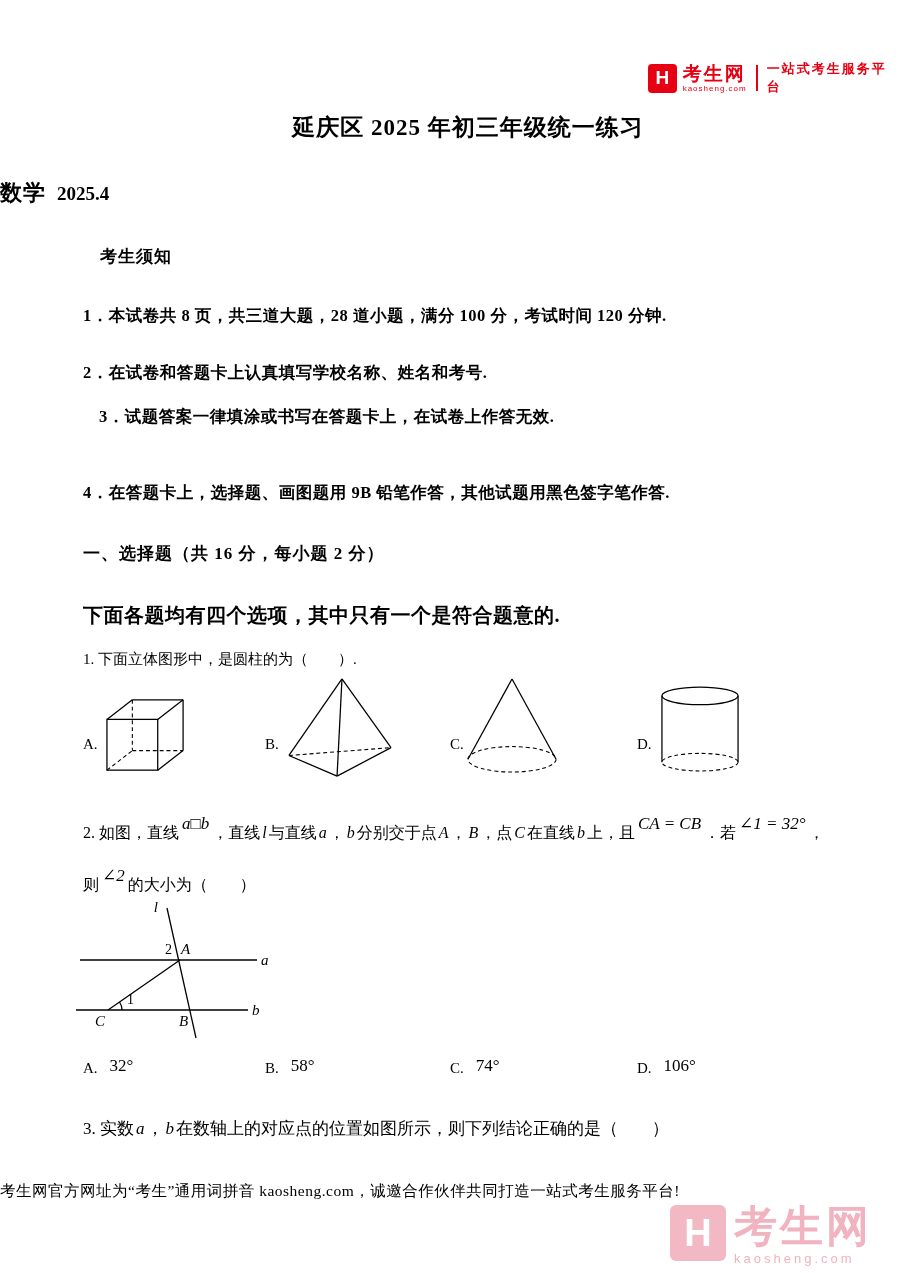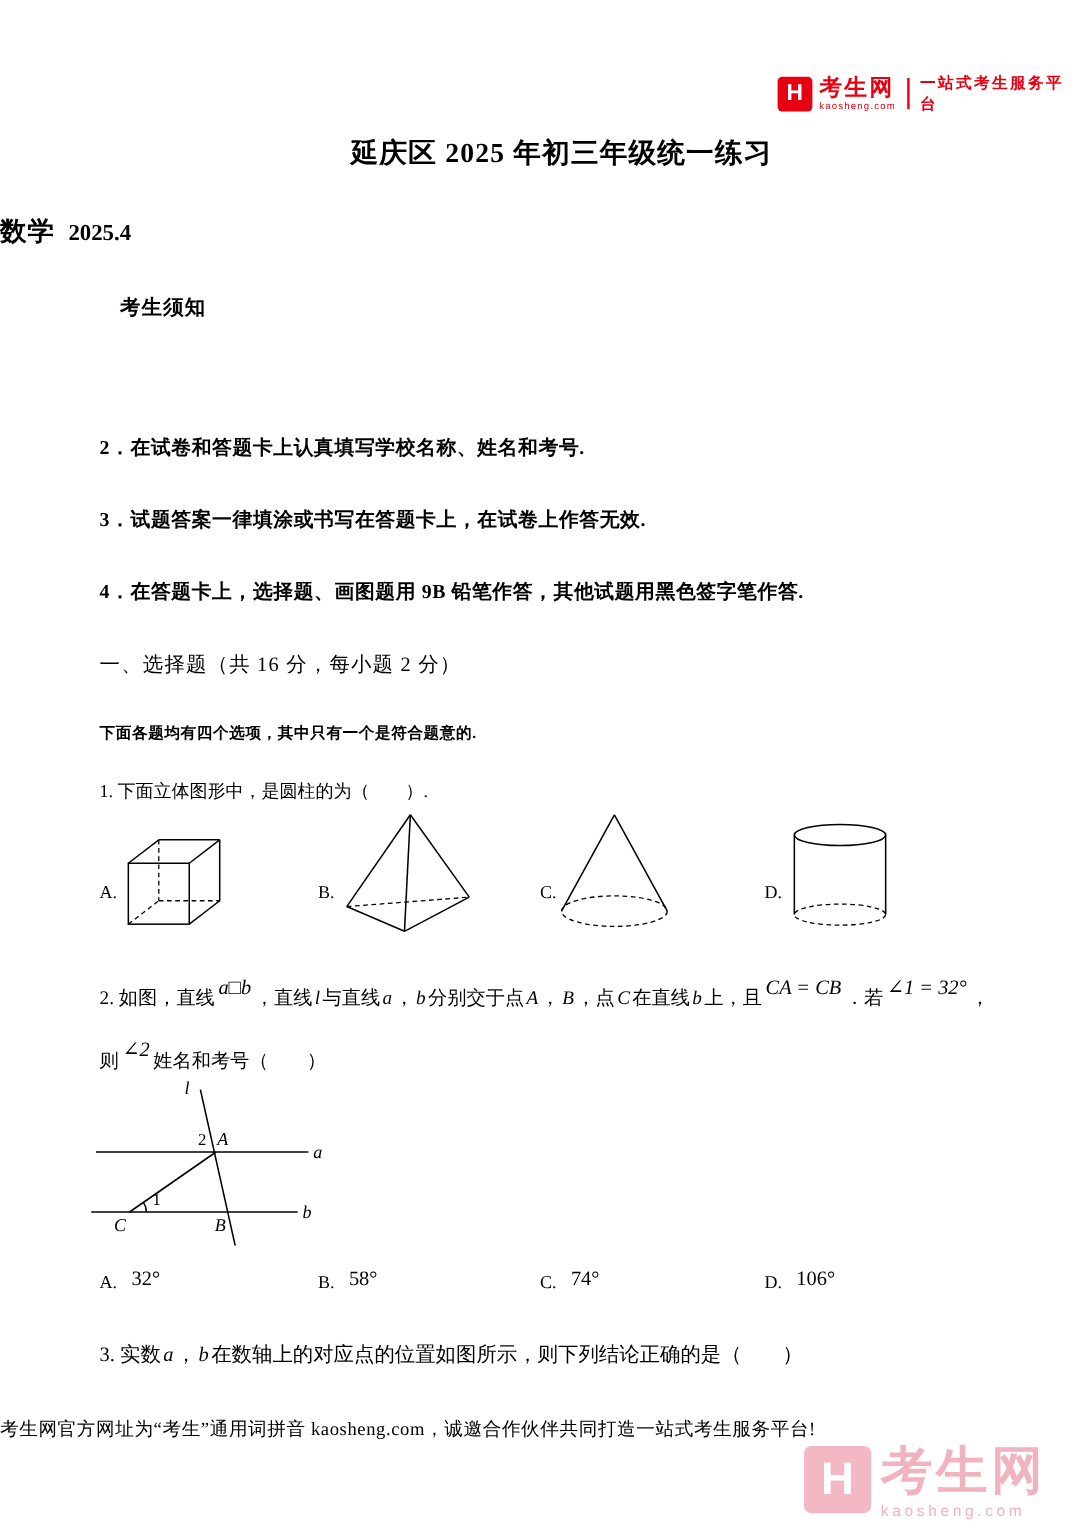--- a/index.html
+++ b/index.html
@@ -24,24 +24,24 @@
   .logo-tagline { color:#e60012; font-weight:700; font-size:13px; letter-spacing:2px; font-family:"Liberation Sans",sans-serif; }
 
   
   .title { position:absolute; top:112px; left:0; width:100%; text-align:center; font-size:23px; font-weight:700; letter-spacing:1px;padding-left:36px; }
   .subtitle { position:absolute; top:178px; left:0; width:100%; text-align:left; font-weight:700; }
   .subtitle .subject { font-size:22px; letter-spacing:1px; }
   .subtitle .date { font-size:19px; margin-left:7px; }
 
   .notice-heading { position:absolute; top:245px; left:100px; font-size:17px; font-weight:700; letter-spacing:1px;}
   .notice-item { position:absolute; left:83px; font-size:16.5px; font-weight:700; letter-spacing:0.5px; }
-  .ni0 { top:305px; } .ni1 { top:362px; } .ni2 { top:422px; } .ni3 { top:482px; }
-
-  .section-heading { position:absolute; top:542px; left:83px; font-size:17px; font-weight:400; letter-spacing:1px;}
-  .section-intro { position:absolute; top:602px; left:83px; font-size:13px; font-weight:700; letter-spacing:0.5px;text-align:center;}
+  .ni0 { top:305px; } .ni1 { top:362px; } .ni2 { top:406px;margin-left:16px; } .ni3 { top:482px; }
+
+  .section-heading { position:absolute; top:542px; left:83px; font-size:17px; font-weight:700; letter-spacing:1px;}
+  .section-intro { position:absolute; top:602px; left:83px; font-size:20px; font-weight:700; letter-spacing:0.5px;text-align:center;}
 
   .q1-text { position:absolute; top:650px; left:83px; font-size:15px; }
 
   
   .fig { position:absolute; }
   .fig svg { display:block; }
   .opt-label { position:absolute; top:736px; font-size:15px; }
   .ol0 { left:83px; } .ol1 { left:265px; } .ol2 { left:450px; } .ol3 { left:637px; }
   .fig-cube { left:102px; top:694px; }
   .fig-pyramid { left:287px; top:676px; }
@@ -92,20 +92,21 @@
     <span class="logo-tagline">一站式考生服务平台</span>
   </div>
 
   <div class="title">延庆区 2025 年初三年级统一练习</div>
   <div class="subtitle">
     <span class="subject">数学</span>
     <span class="date">2025.4</span>
   </div>
 
   <div class="notice-heading">考生须知</div>
+  <div class="notice-item ni0">1．本试卷共 8 页，共三道大题，28 道小题，满分 100 分，考试时间 120 分钟.</div>
   <div class="notice-item ni1">2．在试卷和答题卡上认真填写学校名称、姓名和考号.</div>
   <div class="notice-item ni2">3．试题答案一律填涂或书写在答题卡上，在试卷上作答无效.</div>
   <div class="notice-item ni3">4．在答题卡上，选择题、画图题用 9B 铅笔作答，其他试题用黑色签字笔作答.</div>
 
   <div class="section-heading">一、选择题（共 16 分，每小题 2 分）</div>
   <div class="section-intro">下面各题均有四个选项，其中只有一个是符合题意的.</div>
 
   <div class="q1-text">1. 下面立体图形中，是圆柱的为（　　）.</div>
 
   <span class="opt-label ol0">A.</span>
@@ -150,21 +151,21 @@
     <svg width="80" height="90" viewBox="0 0 82 90">
       <ellipse class="solid" cx="41" cy="11" rx="39" ry="9"></ellipse>
       <ellipse class="dash" cx="41" cy="79" rx="39" ry="9"></ellipse>
       <line class="solid" x1="2" y1="11" x2="2" y2="79"></line>
       <line class="solid" x1="80" y1="11" x2="80" y2="79"></line>
     </svg>
   </div>
 
   <div class="q2-line1"><span>2. 如图，直线</span><span class="raised">a□b</span><span>，直线</span><span class="mi">l</span><span>与直线</span><span class="mi">a</span><span>，</span><span class="mi">b</span><span>分别交于点</span><span class="mi">A</span><span>，</span><span class="mi">B</span><span>，点</span><span class="mi">C</span><span>在直线</span><span class="mi">b</span><span>上，且</span><span class="raised">CA = CB</span><span>．若</span><span class="raised">∠1 = 32°</span><span>，</span></div>
 
-  <div class="q2-line2"><span>则</span><span class="raised">∠2</span><span>姓名和考号（　　）</span></div>
+  <div class="q2-line2"><span>则</span><span class="raised">∠2</span><span>的大小为（　　）</span></div>
 
   <div class="q2fig">
     <svg width="200" height="148" viewBox="0 0 200 148">
       <line class="solid" x1="5" y1="62" x2="182" y2="62"></line>
       <line class="solid" x1="1" y1="112" x2="173" y2="112"></line>
       <line class="solid" x1="92" y1="10" x2="121" y2="140"></line>
       <line class="solid" x1="33" y1="112" x2="105" y2="62"></line>
       <path class="solid" d="M 47 112 A 14 14 0 0 0 44.5 104"></path>
       <text x="83" y="14" text-anchor="end">l</text>
       <text x="186" y="67">a</text>

